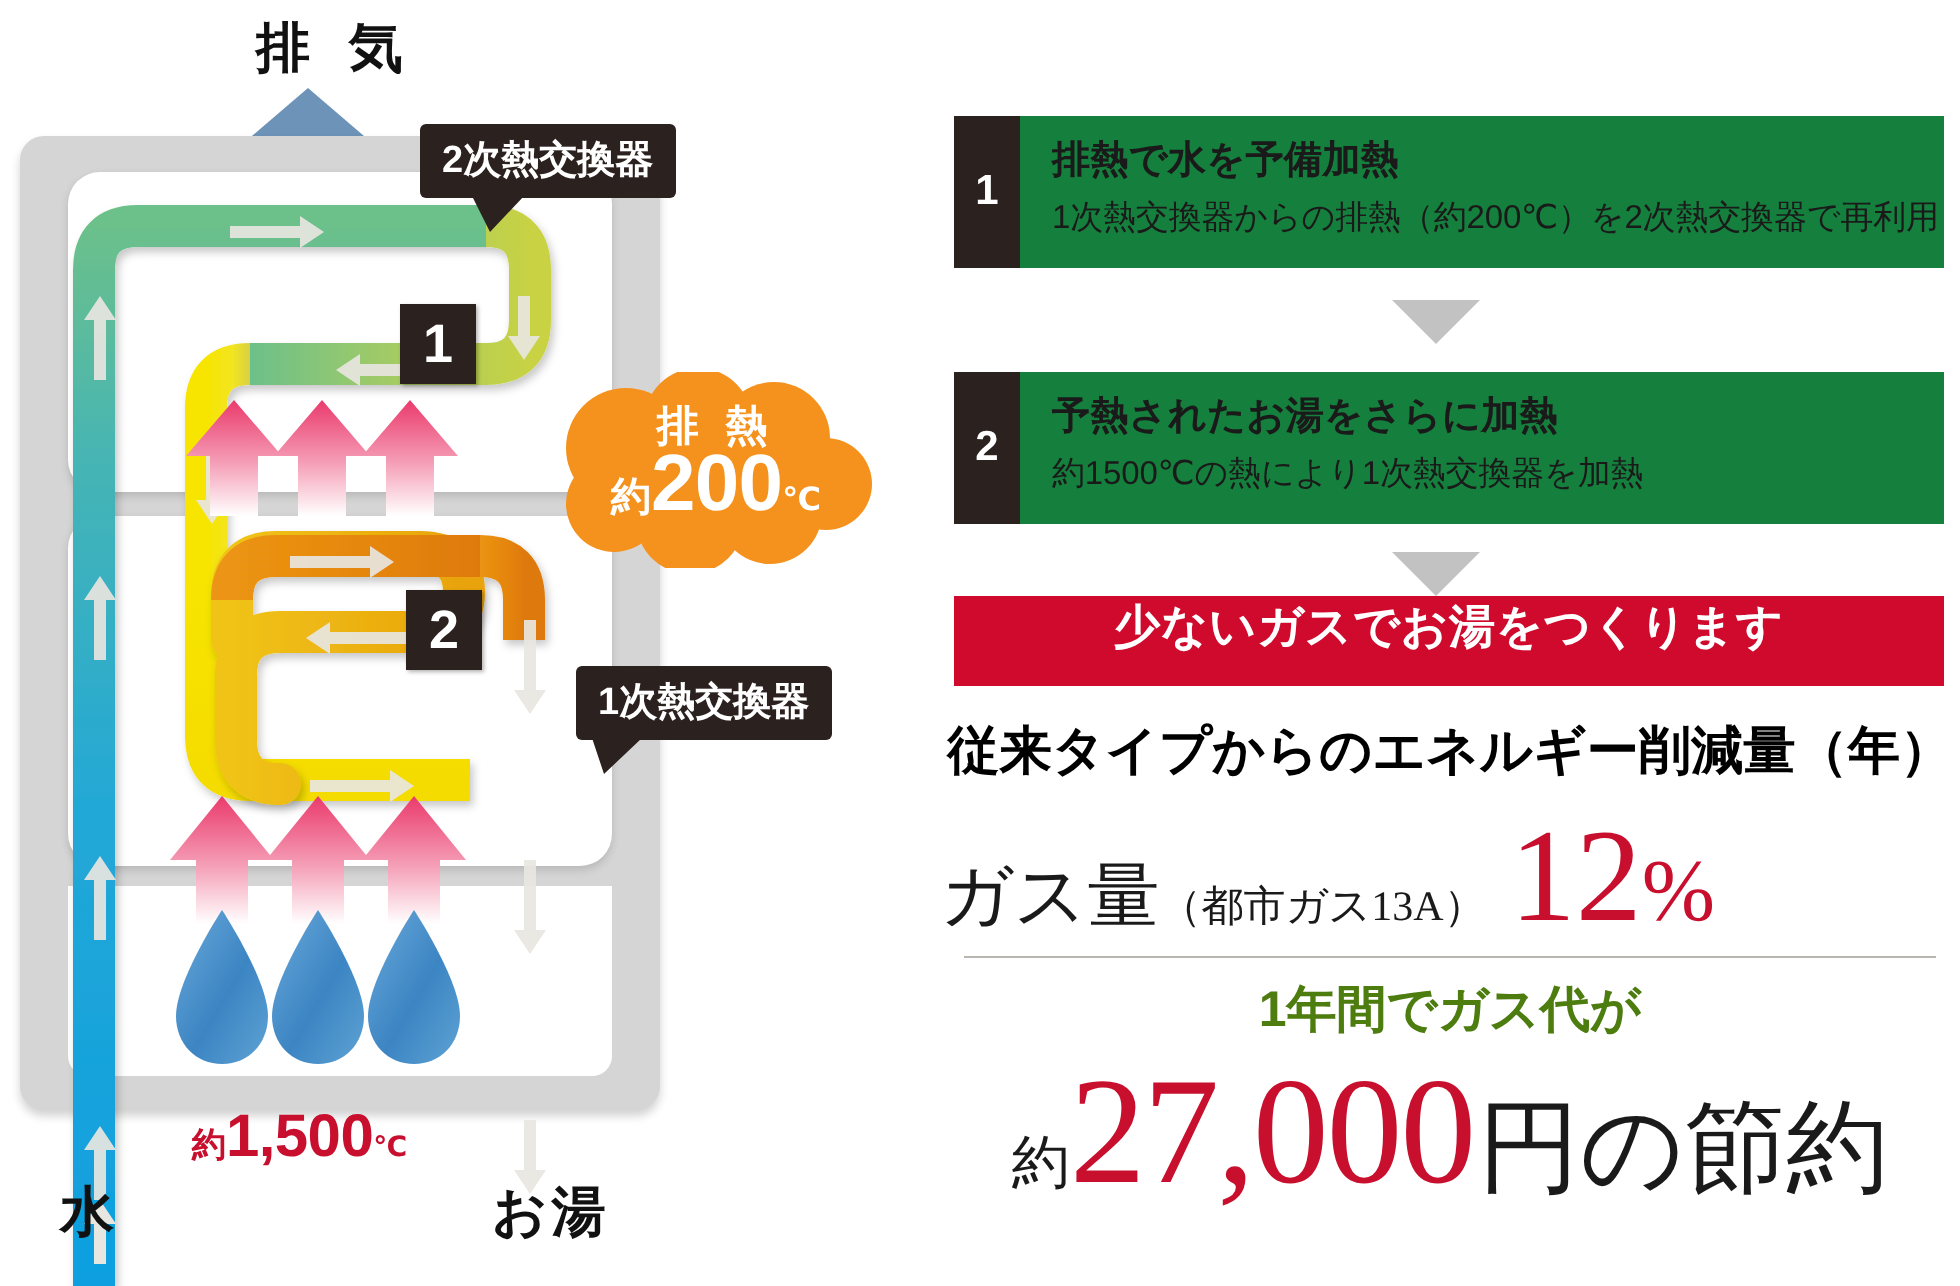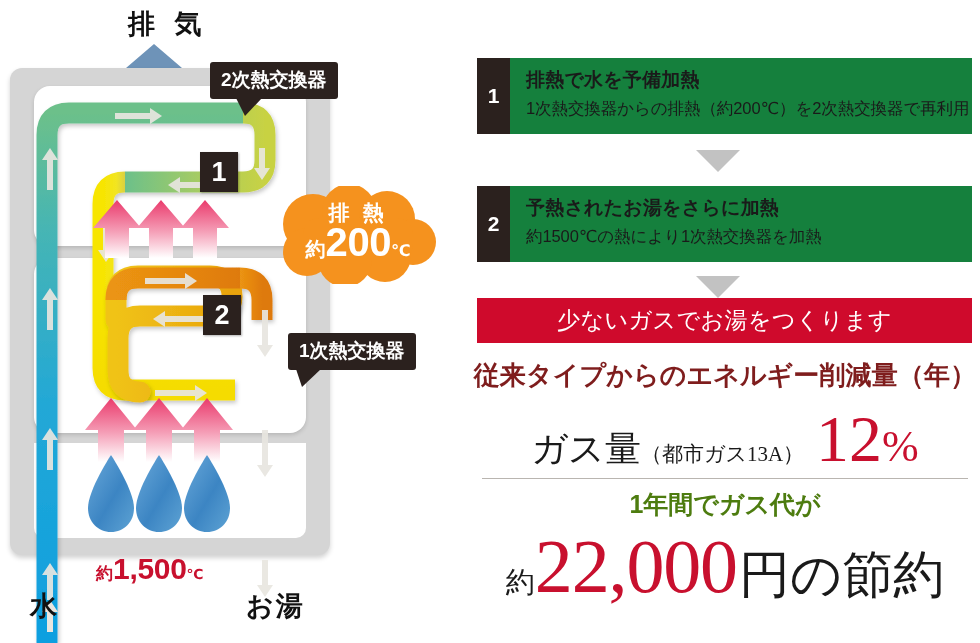--- a/index.html
+++ b/index.html
@@ -83,28 +83,28 @@
   #step1{top:58px;}
   #step2{top:186px;}
 
   .tri{position:absolute;left:226px;width:0;height:0;
     border-left:22px solid transparent;border-right:22px solid transparent;
     border-top:22px solid #c2c2c2;}
   #tri1{top:150px;}
   #tri2{top:276px;}
 
   #red-banner{position:absolute;left:7px;top:298px;width:495px;height:45px;
-    background:#cf0a2c;color:#fff;font-weight:normal;font-size:23px;
-    display:flex;align-items:center;justify-content:center;letter-spacing:.02em;}
+    background:#cf0a2c;color:#fff;font-weight:bold;font-size:23px;
+    display:flex;align-items:flex-start;justify-content:center;letter-spacing:.02em;}
 
   #reduction-title{position:absolute;left:0;top:358px;width:510px;text-align:center;
-    font-size:26px;font-weight:bold;color:#7f1d1d;letter-spacing:.005em;}
+    font-size:26px;font-weight:bold;color:#000000;letter-spacing:.005em;}
 
   #gas-row{position:absolute;left:0;top:408px;width:510px;
-    display:flex;align-items:baseline;justify-content:center;
+    display:flex;align-items:baseline;
     font-family:"Liberation Serif","DejaVu Serif",serif;color:#1a1a1a;}
   #gas-row .gl{font-size:36px;font-weight:normal;}
   #gas-row .gs{font-size:21px;}
   #gas-row .pct-num{font-size:66px;color:#c8102e;line-height:.95;margin-left:12px;font-family:Liberation Serif, serif;}
   #gas-row .pct-sym{font-size:44px;color:#c8102e;}
 
   #divider{position:absolute;left:12px;top:478px;width:486px;height:1px;background:#b9b5b0;}
 
   #year-line{position:absolute;left:0;top:488px;width:510px;text-align:center;
      font-size:25px;font-weight:bold;color:#4d7c0f;}
@@ -334,16 +334,16 @@
     <span class="pct-num">12</span>
     <span class="pct-sym">%</span>
   </div>
 
   <div id="divider"></div>
 
   <div id="year-line">1年間でガス代が</div>
 
   <div id="save-row">
     <span class="yaku">約</span>
-    <span class="amount">22,000</span>
+    <span class="amount">27,000</span>
     <span class="suffix">円の節約</span>
   </div>
 </div>
 
 </body></html>

